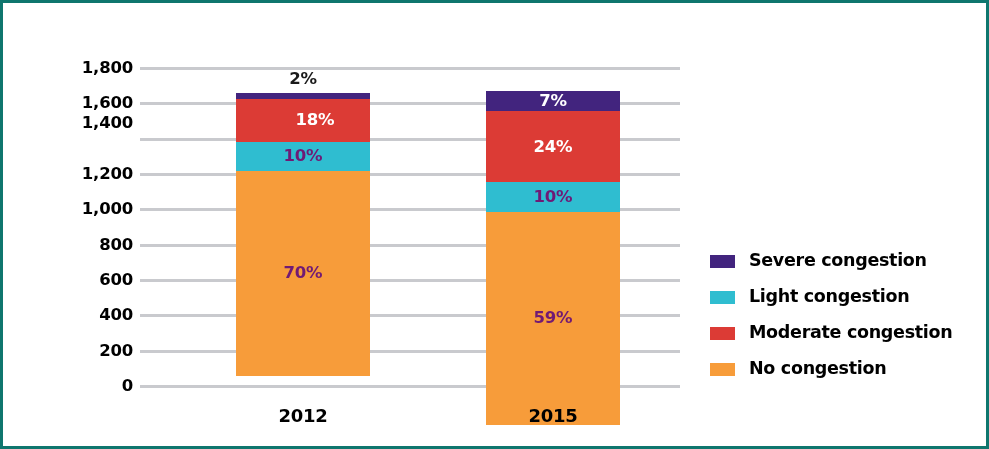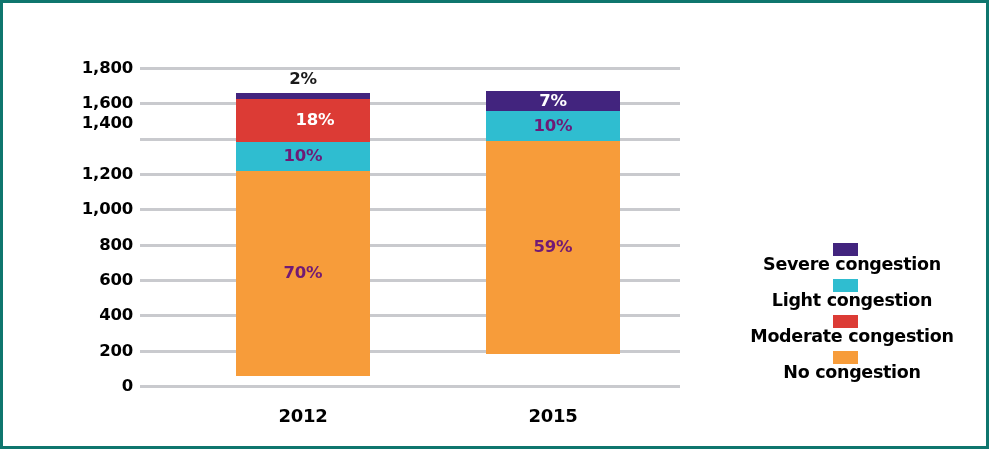--- a/index.html
+++ b/index.html
@@ -123,21 +123,20 @@
   #legend {
     position: absolute;
     left: 707px;
     top: 240px;
     width: 270px;
   }
   .legend-item {
     display: flex;
     align-items: center;
     height: 36px;
-    flex-direction: column;
   }
   .legend-swatch {
     width: 25px;
     height: 13px;
     flex: 0 0 auto;
   }
   .legend-label {
     margin-left: 14px;
     font-size: 17.5px;
     font-weight: bold;
@@ -190,20 +189,23 @@
           <span class="segment-label label-dark">10%</span>
         </div>
         <div class="segment" style="height: 205.287px; background: rgb(247, 156, 58);">
           <span class="segment-label label-dark">70%</span>
         </div>
       </div>
     <div class="bar" id="bar-2015" style="height: 295.21px;">
         <div class="segment" style="height: 20.67px; background: rgb(66, 36, 126);">
           <span class="segment-label label-light">7%</span>
         </div>
+        <div class="segment" style="height: 70.8433px; background: rgb(220, 59, 53);">
+          <span class="segment-label label-light">24%</span>
+        </div>
         <div class="segment" style="height: 29.5033px; background: rgb(47, 189, 208);">
           <span class="segment-label label-dark">10%</span>
         </div>
         <div class="segment" style="height: 213px; background: rgb(247, 156, 58);">
           <span class="segment-label label-dark">59%</span>
         </div>
       </div>
   </div>
 
   <div id="x-axis">

